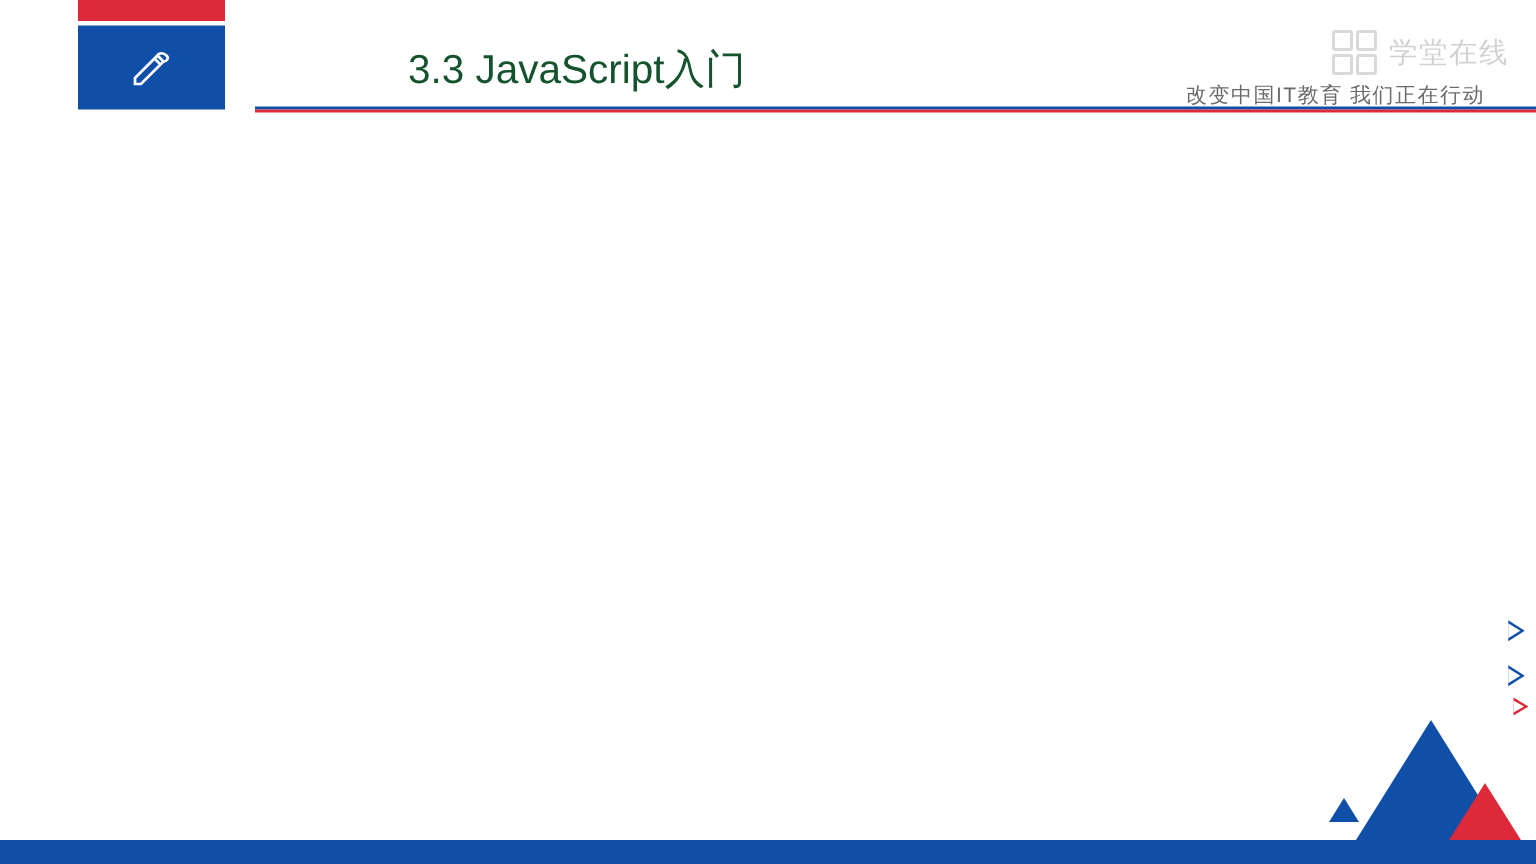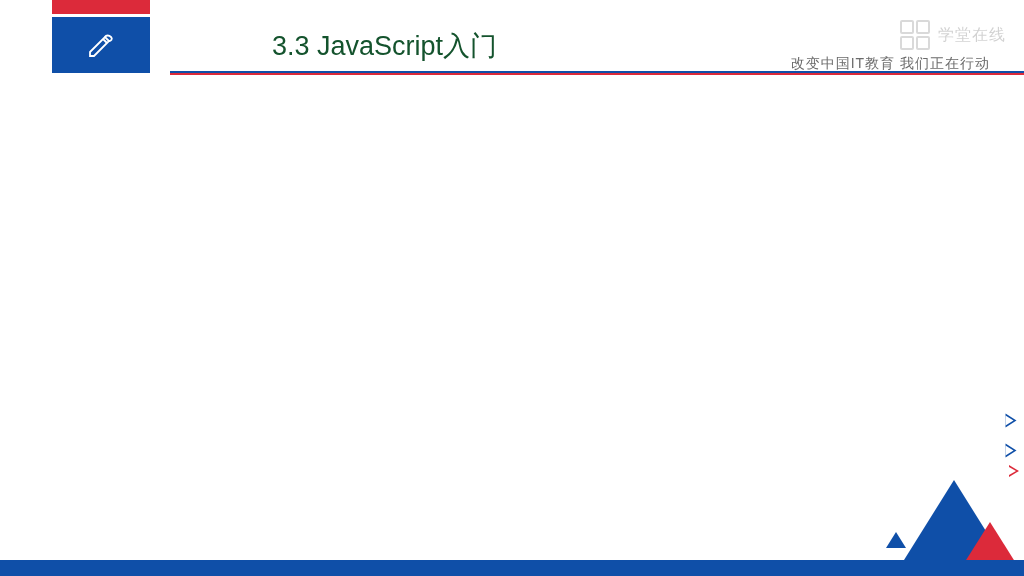--- a/index.html
+++ b/index.html
@@ -77,21 +77,21 @@
       display: flex;
       align-items: center;
       gap: 6px;
       opacity: 0.22;
     }
     .watermark-icon {
       width: 34px;
       height: 34px;
     }
     .watermark-text {
-      font-size: 16px;
+      font-size: 19px;
       color: #333;
       letter-spacing: 1px;
     }
     .bottom-bar {
       position: absolute;
       bottom: 0;
       left: 0;
       right: 0;
       height: 16px;
       background: #0f4fa8;

